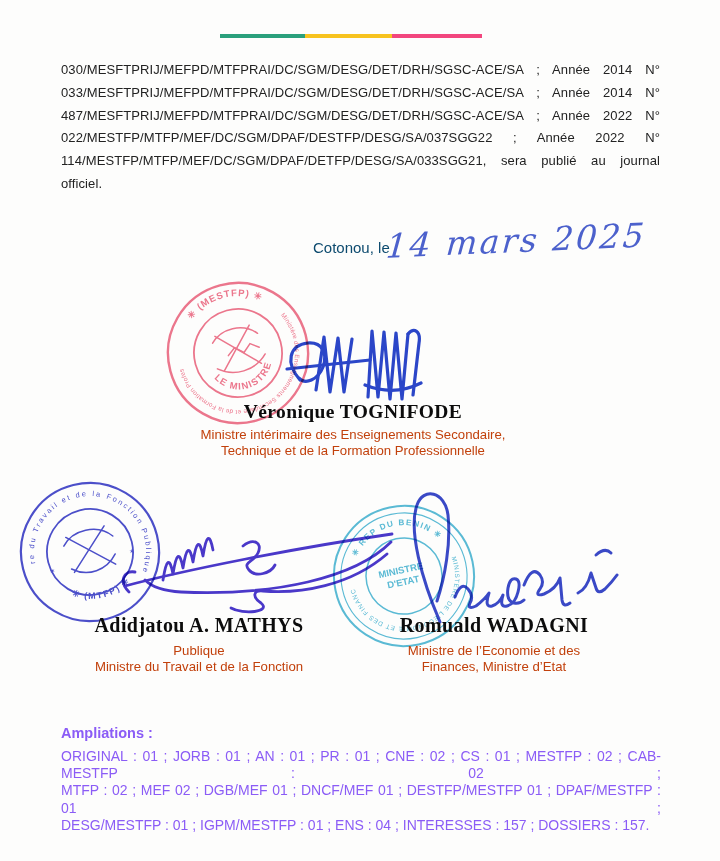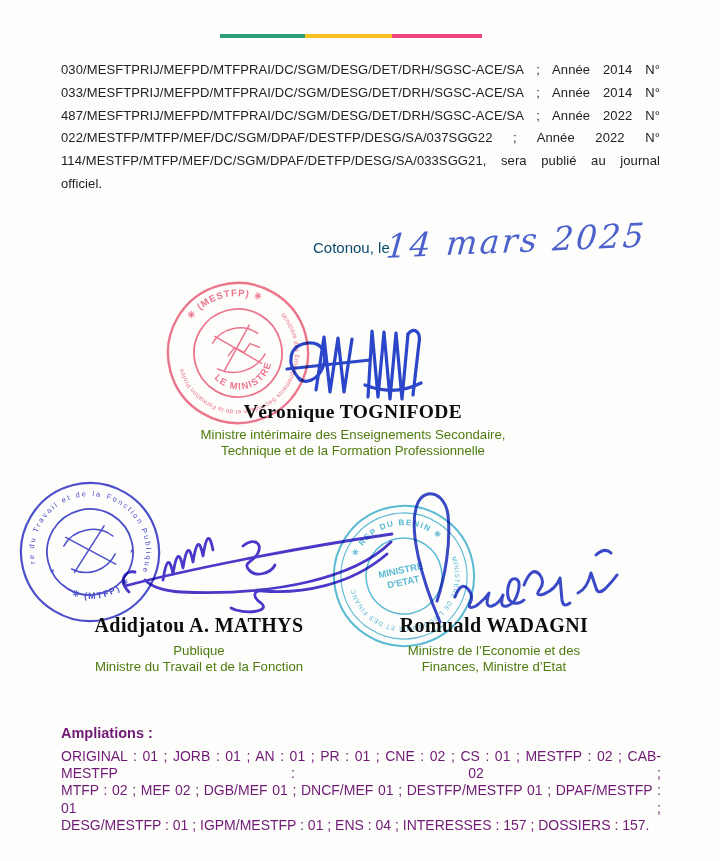--- a/index.html
+++ b/index.html
@@ -22,28 +22,28 @@
     font-family:"DejaVu Serif", serif; font-style:italic; font-size:33px;
     color:#4c61cc; letter-spacing:2.5px; transform:rotate(-2.5deg) skewX(-7deg); }
 
   .stamp, .sig { position:absolute; mix-blend-mode:multiply; }
   .stamp { opacity:.92; }
   svg text { font-family:"Liberation Sans", sans-serif; }
 
   .sigblock { position:absolute; transform:translateX(-50%); text-align:center; z-index:6; }
   .sigblock .nm { font-family:"Liberation Serif", serif; font-weight:bold;
                   font-size:20px; color:#0c0c0c; letter-spacing:.4px; white-space:nowrap; }
-  .sigblock .tt { font-size:13.2px; line-height:16.4px; color:#4d7c0f; white-space:nowrap; }
+  .sigblock .tt { font-size:13.2px; line-height:16.4px; color:#c2410c; white-space:nowrap; }
   .b1 { left:353px; top:401px; }
   .b1 .nm { font-size:19.5px; margin-bottom:4px; }
   .b2 { left:199px; top:614px; }
   .b3 { left:494px; top:614px; }
   .b2 .nm, .b3 .nm { margin-bottom:6px; }
 
-  .amp { position:absolute; left:61px; top:725px; width:600px; color:#701a75; }
+  .amp { position:absolute; left:61px; top:725px; width:600px; color:#8b5cf6; }
   .amp-title { font-size:14.5px; font-weight:bold; margin-bottom:7px; }
   .amp-line { font-size:14px; line-height:17.2px; }
   .amp-line.j { text-align:justify; text-align-last:justify; }
 </style>
 </head>
 <body>
 
 <div class="page">
 
   <div class="topbar">

